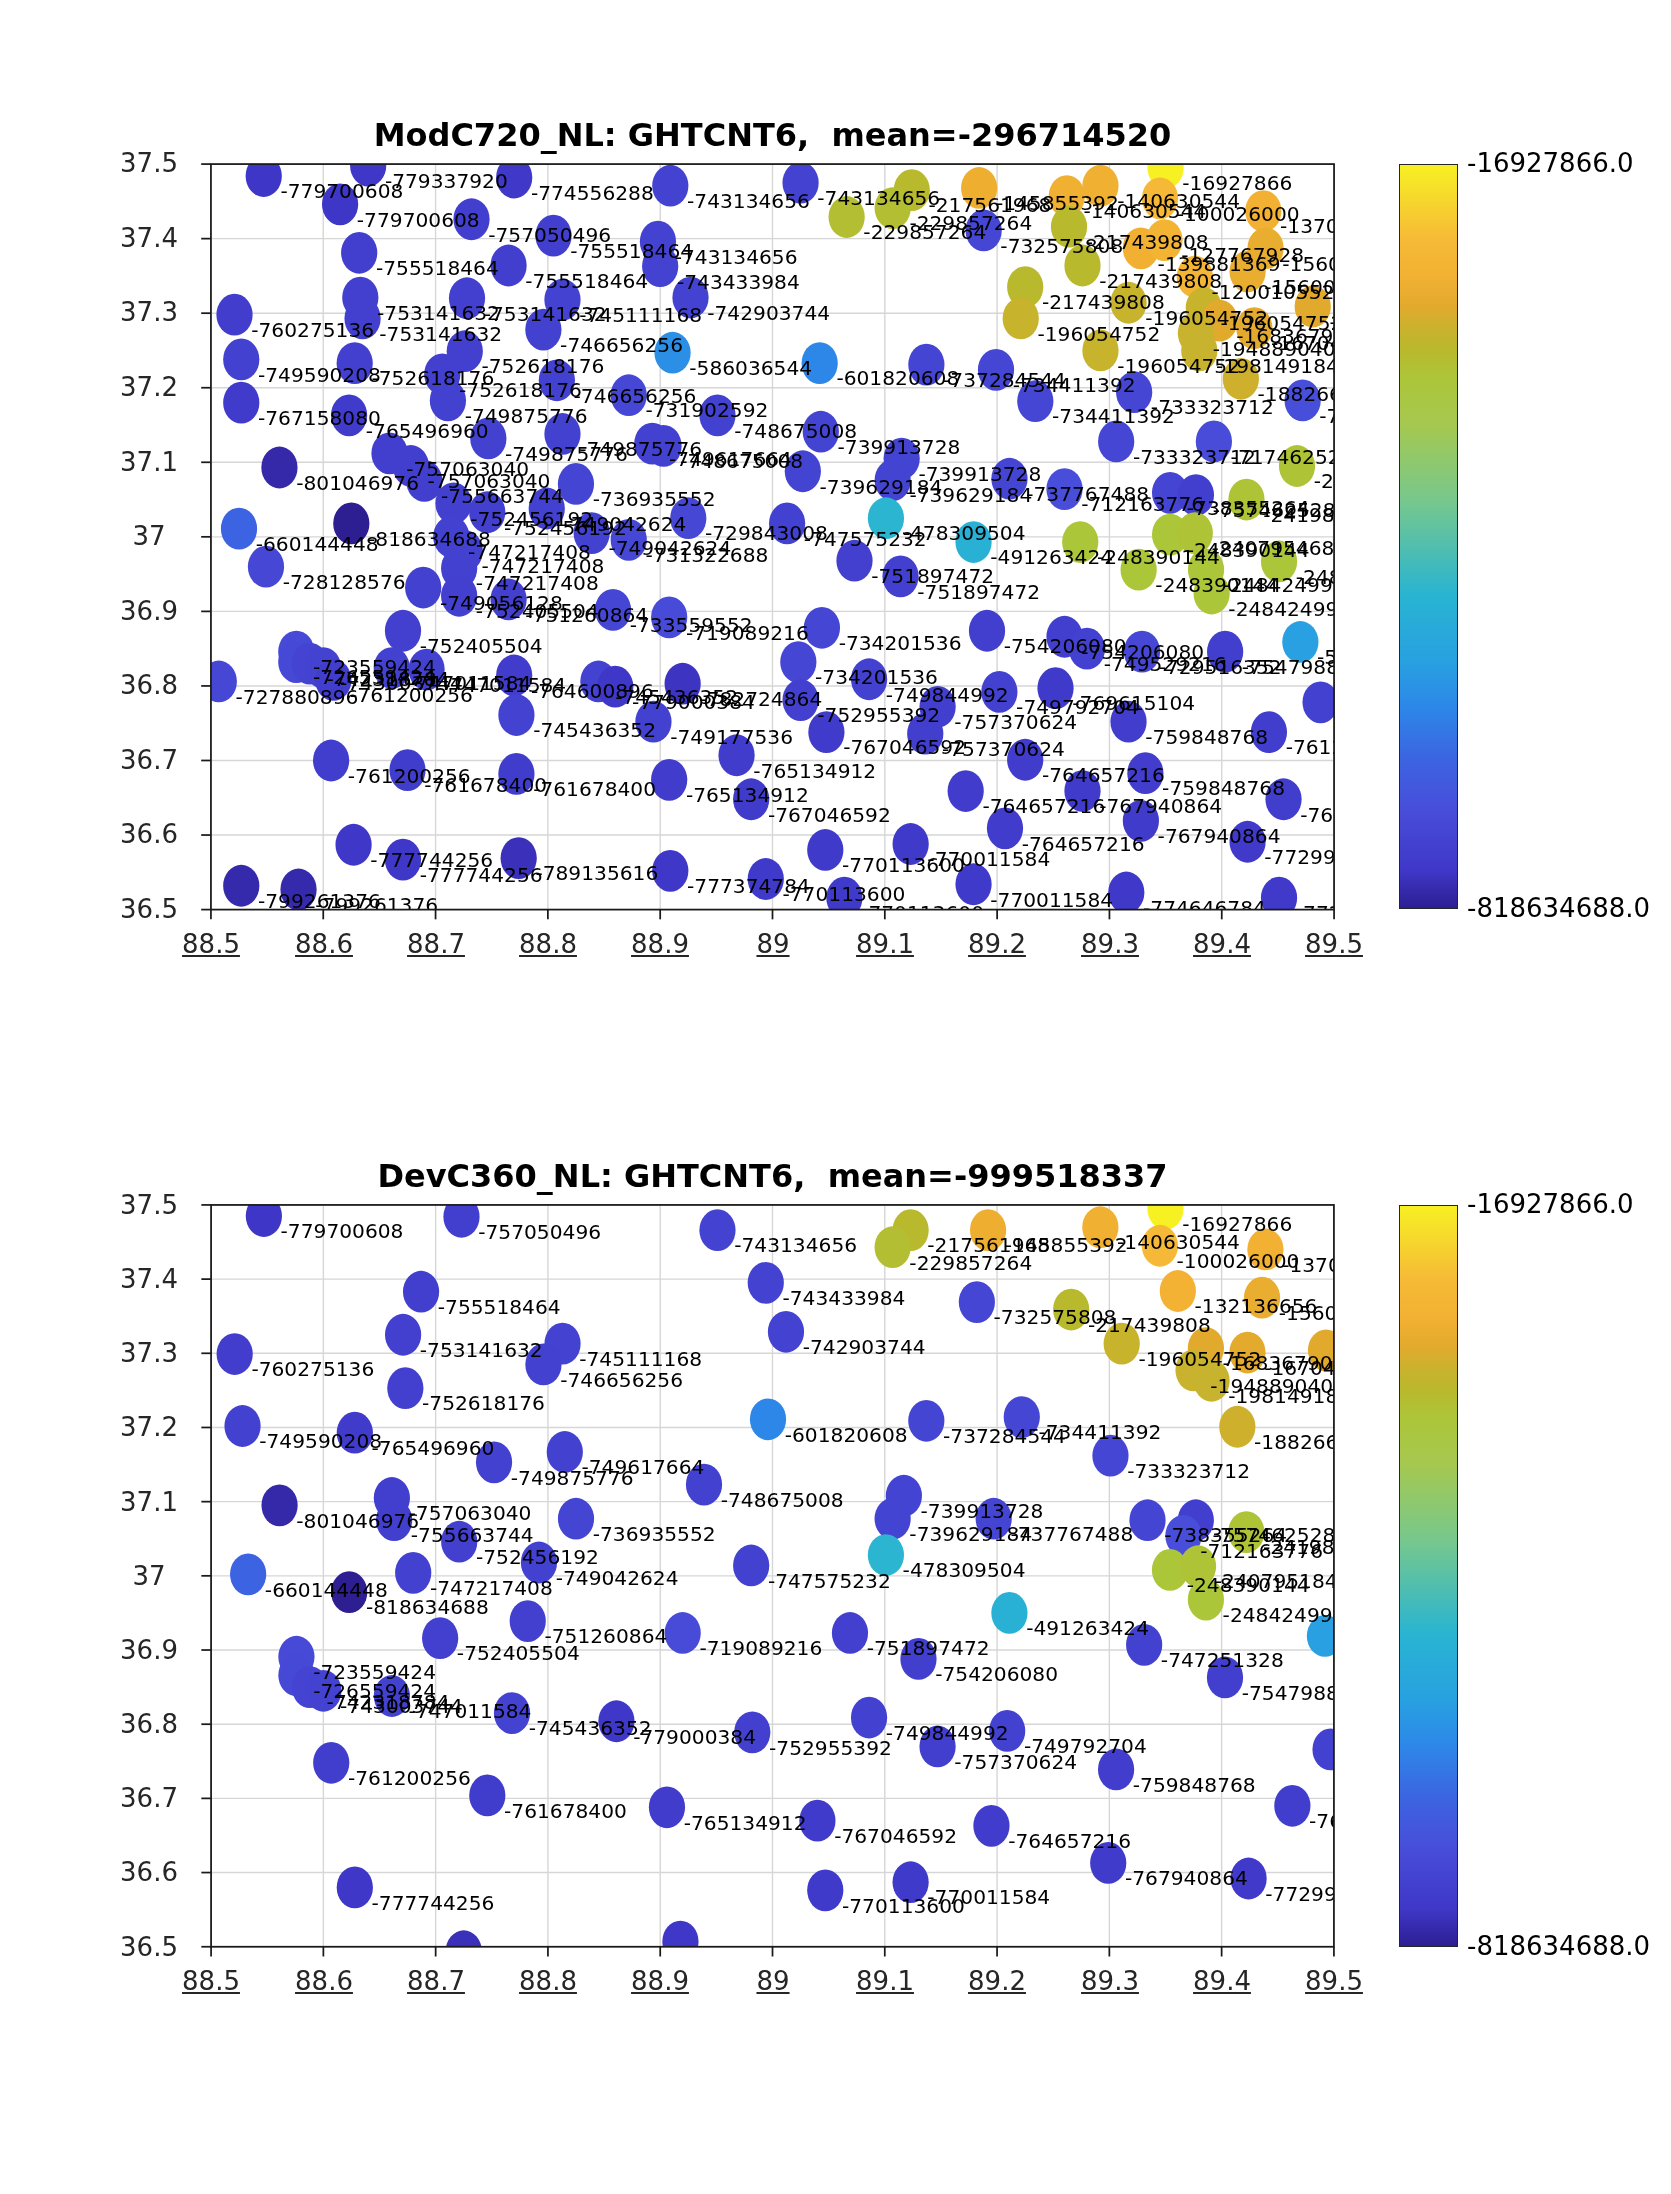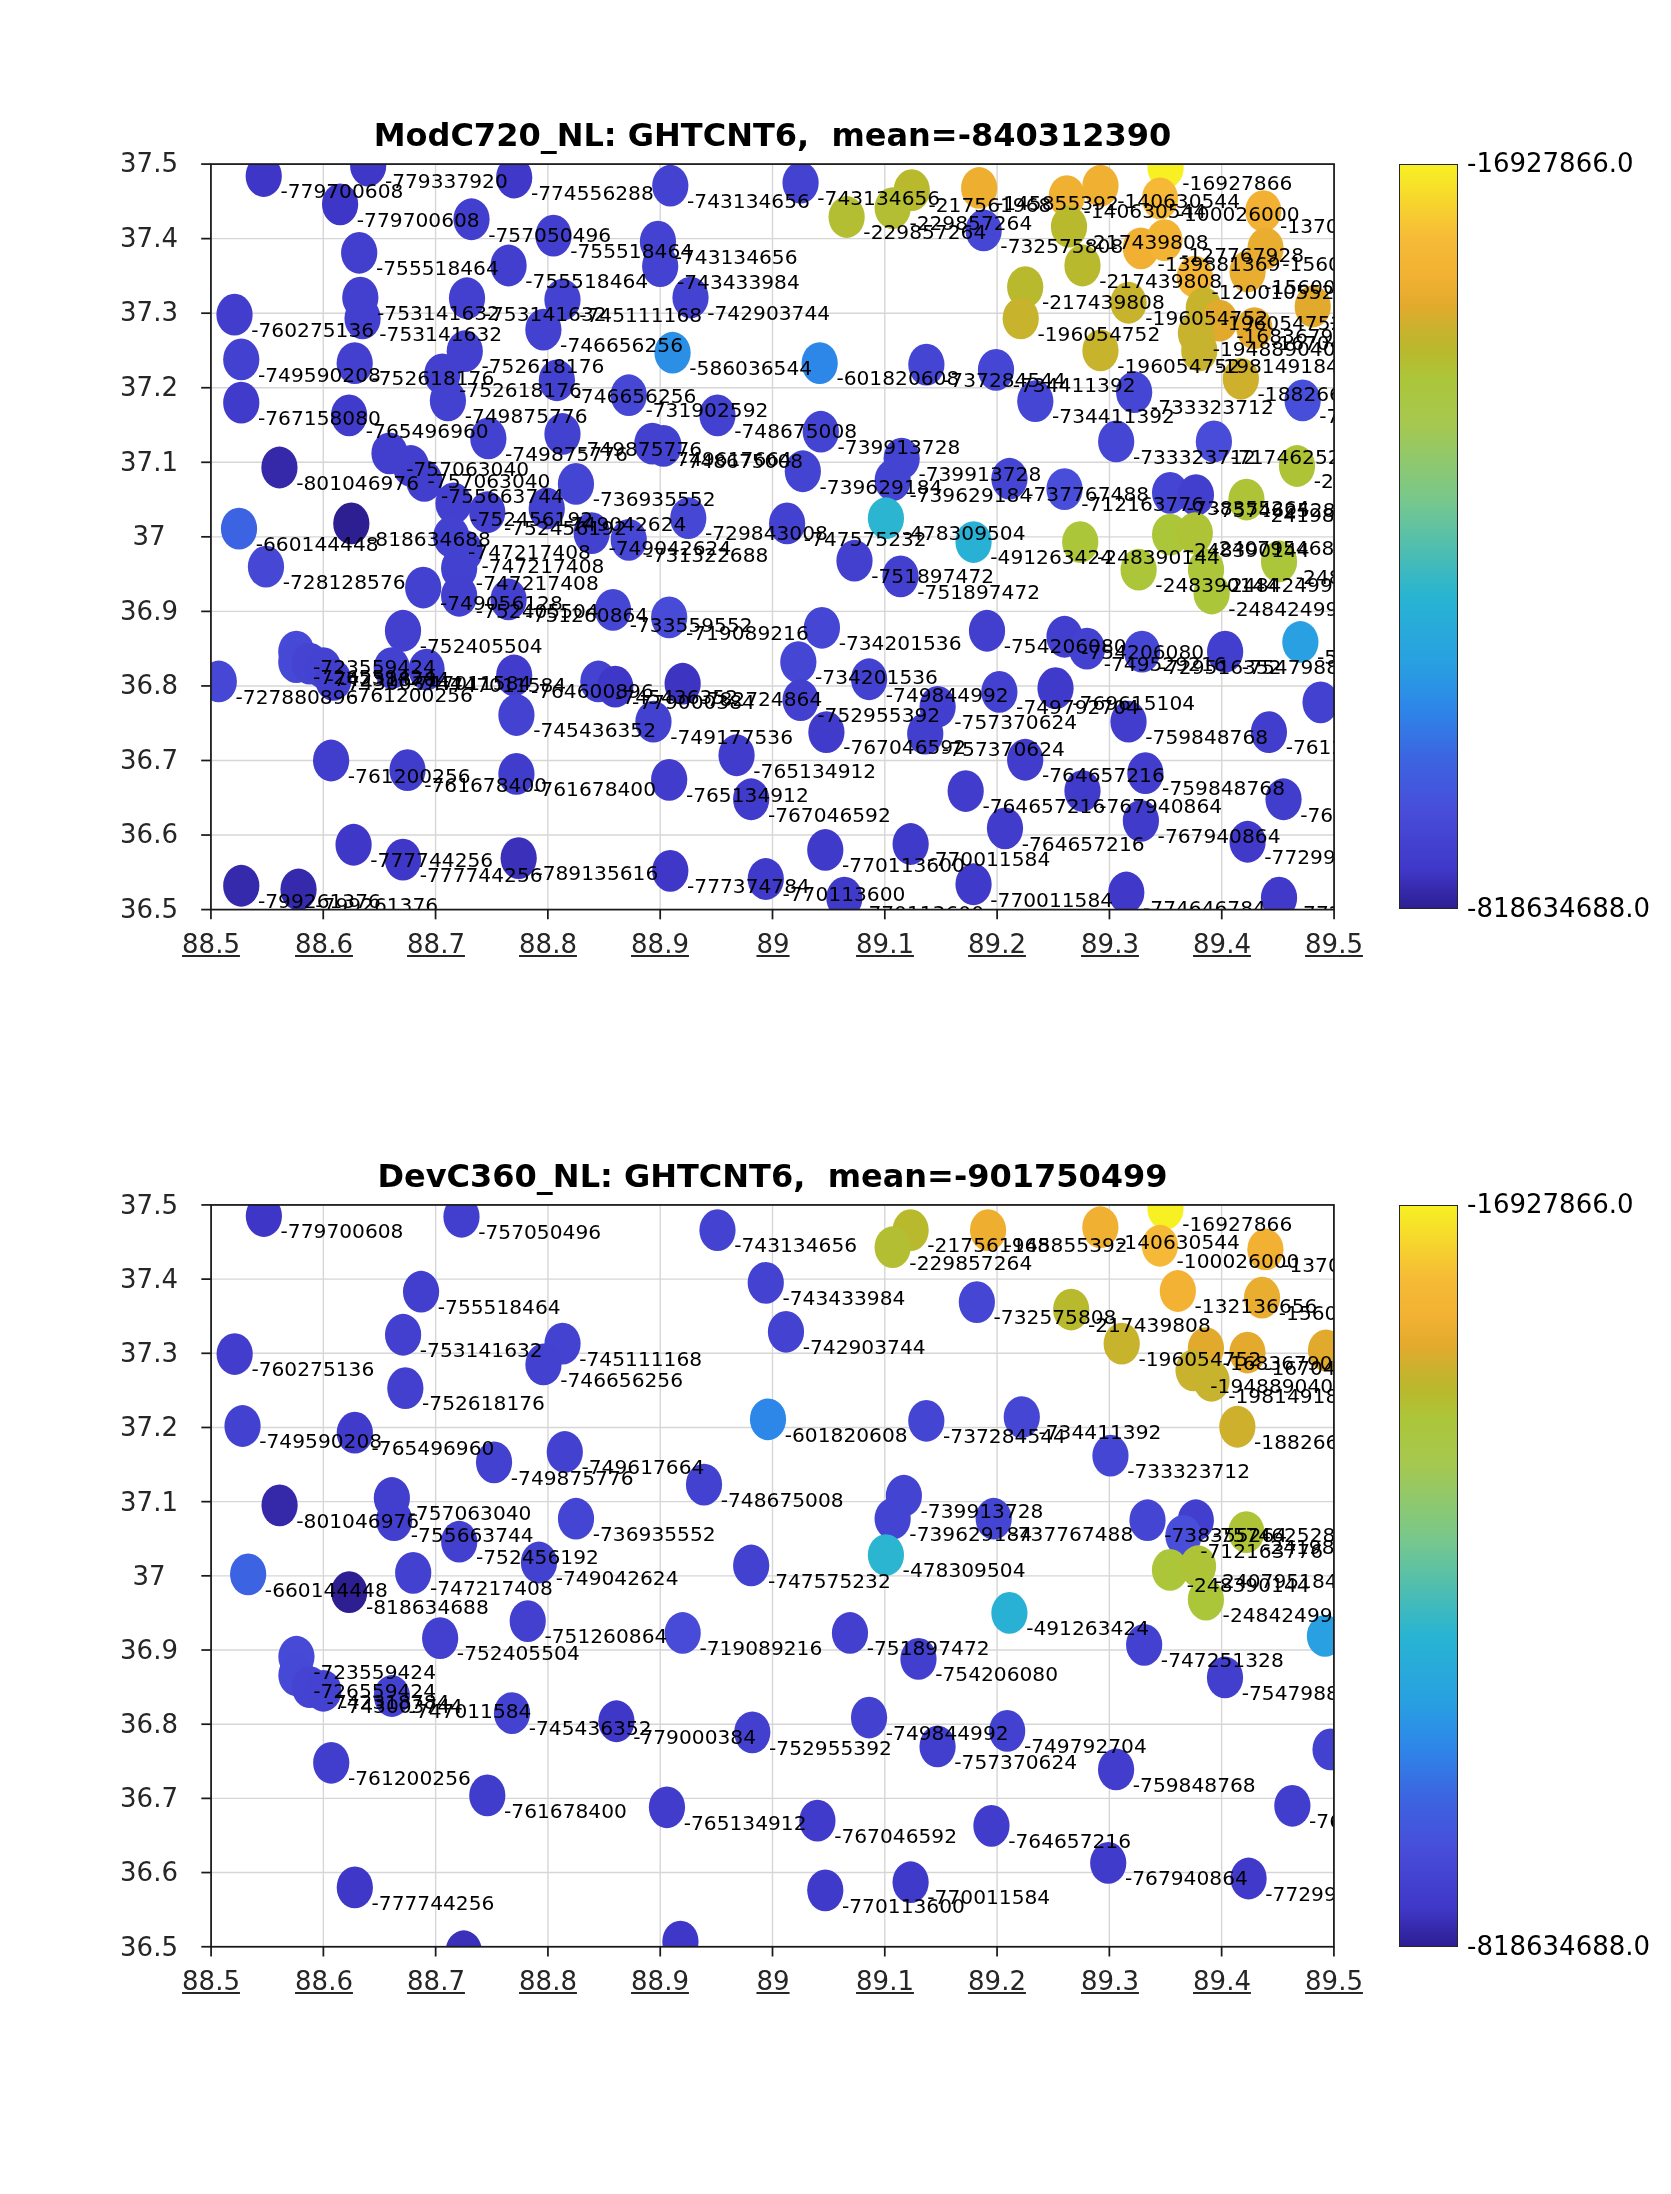--- a/index.html
+++ b/index.html
@@ -13,21 +13,21 @@
   .tick-label{position:absolute;font-size:26px;color:#262626;}
   .x-tick{width:84px;text-align:center;text-decoration:underline;}
   .y-tick{width:98px;text-align:center;}
 </style>
 </head>
 <body>
 
 <div id="page">
 
   <div class="chart-panel">
-    <div class="chart-title" id="title-0" style="top:116px;">ModC720_NL: GHTCNT6,  mean=-840312390</div>
+    <div class="chart-title" id="title-0" style="top:116px;">ModC720_NL: GHTCNT6,  mean=-296714520</div>
     <svg class="plot-svg" id="svg-0" style="top:150px;" width="1151" height="789" viewBox="0 0 1652 1132">
         <defs>
           <clipPath id="clip0">
             <rect x="20" y="20" width="1612" height="1070"></rect>
           </clipPath>
         </defs>
         <rect x="20" y="20" width="1612" height="1070" fill="#ffffff"></rect>
         <line x1="20" y1="20" x2="20" y2="1090" stroke="#d6d6d6" stroke-width="2"></line>
         <line x1="181.19999999999084" y1="20" x2="181.19999999999084" y2="1090" stroke="#d6d6d6" stroke-width="2"></line>
         <line x1="342.4000000000046" y1="20" x2="342.4000000000046" y2="1090" stroke="#d6d6d6" stroke-width="2"></line>
@@ -449,21 +449,21 @@
         <div class="tick-label y-tick" style="left: 100px; top: 521px;">37</div>
         <div class="tick-label y-tick" style="left: 100px; top: 447px;">37.1</div>
         <div class="tick-label y-tick" style="left: 100px; top: 372px;">37.2</div>
         <div class="tick-label y-tick" style="left: 100px; top: 297px;">37.3</div>
         <div class="tick-label y-tick" style="left: 100px; top: 223px;">37.4</div>
         <div class="tick-label y-tick" style="left: 100px; top: 148px;">37.5</div>
       </div>
   </div>
 
   <div class="chart-panel">
-    <div class="chart-title" id="title-1" style="top:1157px;">DevC360_NL: GHTCNT6,  mean=-901750499</div>
+    <div class="chart-title" id="title-1" style="top:1157px;">DevC360_NL: GHTCNT6,  mean=-999518337</div>
     <svg class="plot-svg" id="svg-1" style="top:1191px;" width="1151" height="785" viewBox="0 0 1652 1127">
         <defs>
           <clipPath id="clip1">
             <rect x="20" y="20" width="1612" height="1065"></rect>
           </clipPath>
         </defs>
         <rect x="20" y="20" width="1612" height="1065" fill="#ffffff"></rect>
         <line x1="20" y1="20" x2="20" y2="1085" stroke="#d6d6d6" stroke-width="2"></line>
         <line x1="181.19999999999084" y1="20" x2="181.19999999999084" y2="1085" stroke="#d6d6d6" stroke-width="2"></line>
         <line x1="342.4000000000046" y1="20" x2="342.4000000000046" y2="1085" stroke="#d6d6d6" stroke-width="2"></line>

